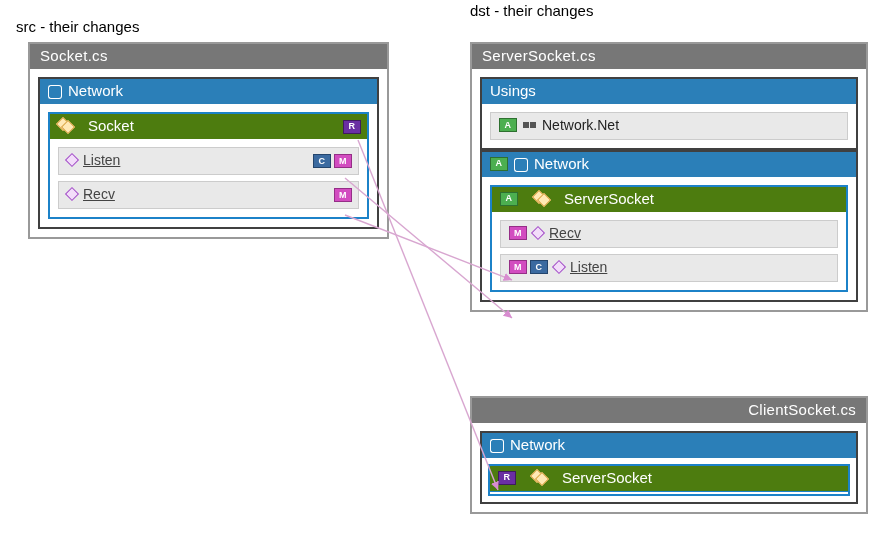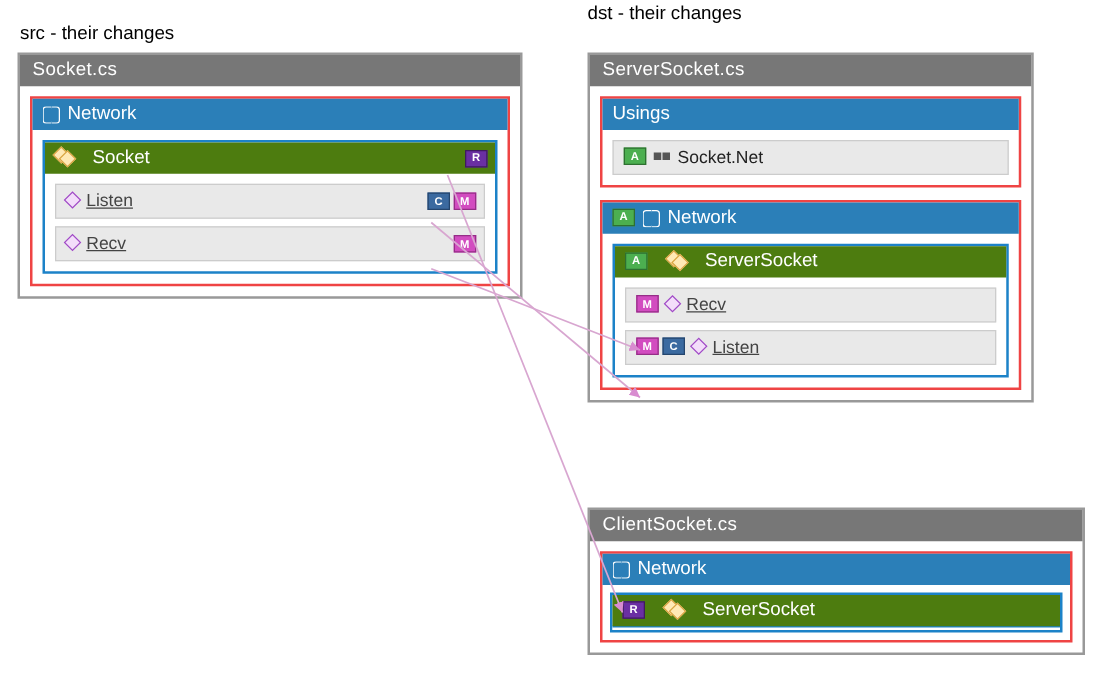--- a/index.html
+++ b/index.html
@@ -27,21 +27,21 @@
     background: #777;
     color: #fff;
     padding: 3px 10px 5px 10px;
     font-size: 15px;
     letter-spacing: 0.3px;
   }
   .file-body {
     padding: 8px;
   }
   .ns-box {
-    border: 2px solid #ef4444;
+    border: 2px solid #404040;
   }
   .ns-head {
     background: #2b7fb8;
     color: #fff;
     padding: 3px 8px 5px 8px;
     display: flex;
     align-items: center;
     gap: 6px;
     font-size: 15px;
   }
@@ -178,21 +178,21 @@
   }
   .member-text { color:#444;text-decoration:underline; }
   .link-text { color:#222; }
 </style>
 </head>
 <body>
 
 <div class="col-label" style="left:16px; top:2px;margin-top:16px;">src - their changes</div>
 <div class="col-label" style="left:470px; top:2px;">dst - their changes</div>
 
-<div class="file-box" style="left:14px; top:42px; width:404px;">
+<div class="file-box" style="left:28px; top:42px; width:361px;">
   <div class="file-title">Socket.cs</div>
   <div class="file-body">
     <div class="ns-box">
       <div class="ns-head">
         <span class="icon-ns"></span>
         <span>Network</span>
       </div>
       <div class="ns-body">
         <div class="cls-box">
           <div class="cls-head">
@@ -218,35 +218,35 @@
                 <span class="badge badge-M">M</span>
               </span>
             </div>
           </div>
         </div>
       </div>
     </div>
   </div>
 </div>
 
-<div class="file-box" style="left:470px; top:42px; width:357px;">
+<div class="file-box" style="left:470px; top:42px; width:398px;">
   <div class="file-title">ServerSocket.cs</div>
   <div class="file-body">
 
-    <div class="ns-box" style="margin-bottom:10px;">
+    <div class="ns-box" style="">
       <div class="ns-head">
         <span>Usings</span>
       </div>
       <div class="ns-body">
         <div class="member-row">
           <span class="left-badges">
             <span class="badge badge-A">A</span>
           </span>
           <span class="icon-linkref"></span>
-          <span class="link-text">Socket.Net</span>
+          <span class="link-text">Network.Net</span>
         </div>
       </div>
     </div>
 
     <div class="ns-box">
       <div class="ns-head">
         <span class="badge badge-A">A</span>
         <span class="icon-ns"></span>
         <span>Network</span>
       </div>
@@ -273,21 +273,21 @@
               <span class="icon-method"></span>
               <span class="member-text">Listen</span>
             </div>
           </div>
         </div>
       </div>
     </div>
   </div>
 </div>
 
-<div class="file-box" style="left:470px; top:406px; width:398px;">
+<div class="file-box" style="left:470px; top:396px; width:398px;text-align:right;">
   <div class="file-title">ClientSocket.cs</div>
   <div class="file-body">
     <div class="ns-box">
       <div class="ns-head">
         <span class="icon-ns"></span>
         <span>Network</span>
       </div>
       <div class="ns-body" style="padding:6px;">
         <div class="cls-box">
           <div class="cls-head">

